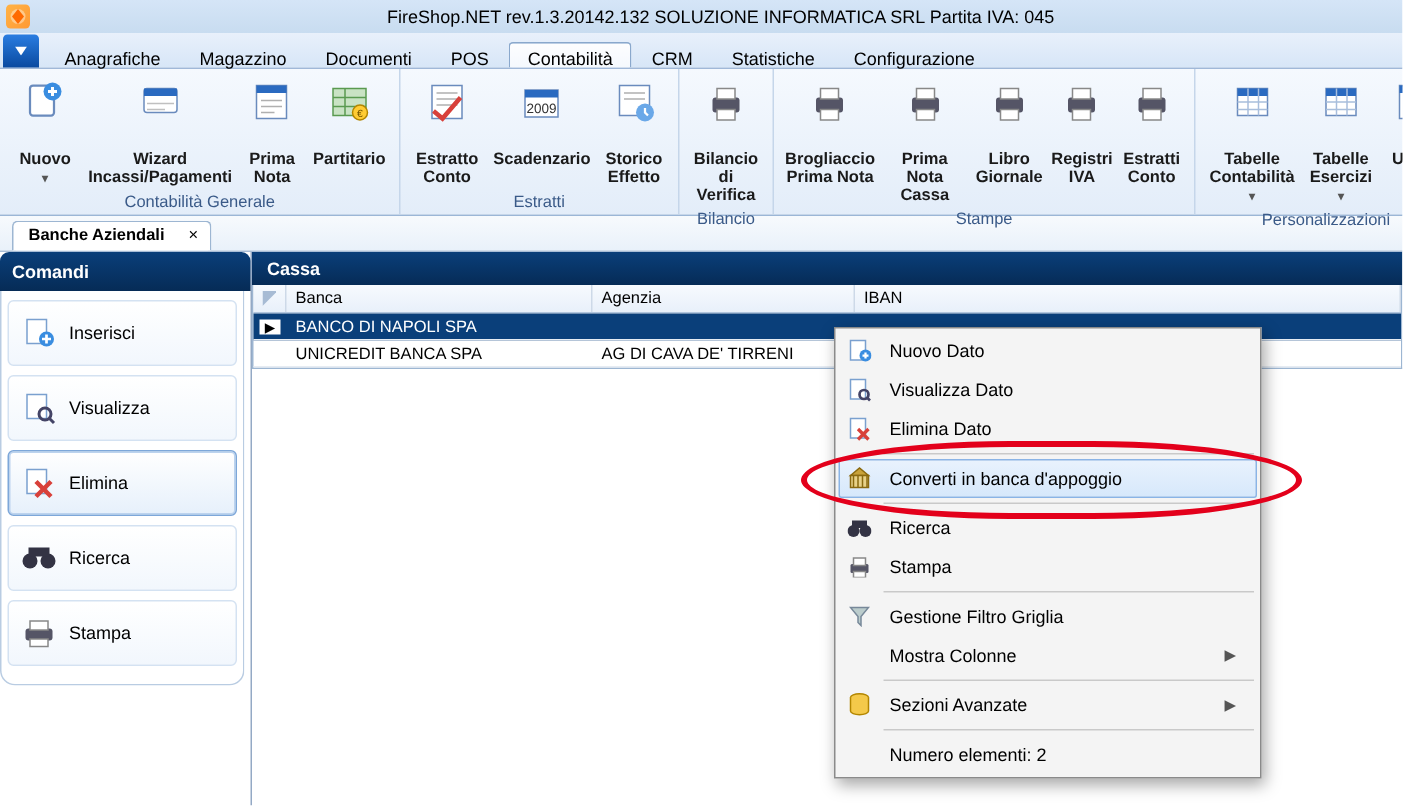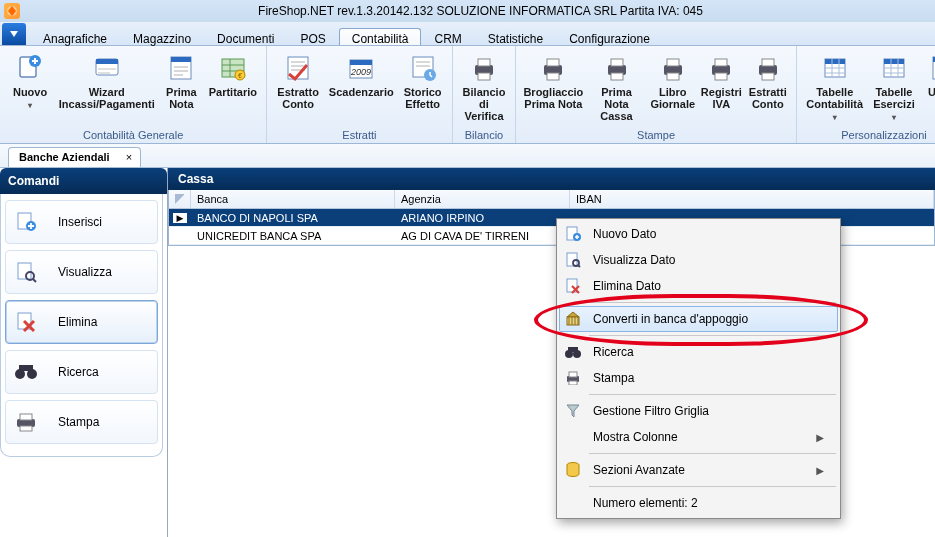--- a/index.html
+++ b/index.html
@@ -16,36 +16,36 @@
   .app-btn { width: 24px; background: linear-gradient(to bottom,#2a7de1,#0a4aa0); border-radius: 3px 3px 0 0; color:#fff; display:flex;align-items:center;justify-content:center; margin: 1px 4px 0 2px; }
   .mtab { padding: 4px 12px 0 12px; display: flex; align-items: center; border: 1px solid transparent; border-bottom: none; border-radius: 3px 3px 0 0; margin-top: 6px; cursor: default; text-align: right; }
   .mtab.active { background: linear-gradient(to bottom,#fdfdfe,#f4f8fd); border-color: #8aa8cc; }
   .mtab-label { font-size: 12px; }
 
   
   .ribbon { height: 98px; background: linear-gradient(to bottom,#f5f9fe,#e3edf9); border-bottom: 1px solid #9bb6d6; display: flex; }
   .rgroup { border-right: 1px solid #c5d6ea; padding: 4px 6px 2px 6px; display: flex; flex-direction: column; justify-content: space-between; }
   .rgroup-items { display: flex; gap: 2px; }
   .ritem { display: flex; flex-direction: column; align-items: center; padding: 2px 4px; min-width: 44px; cursor: default; }
-  .ritem-icon { width: 32px; height: 32px; margin-bottom: 2px; display:flex;align-items:center;justify-content:center;font-style:italic; }
+  .ritem-icon { width: 32px; height: 32px; margin-bottom: 16px; display:flex;align-items:center;justify-content:center; }
   .ritem-label { font-size: 11px; text-align: center; line-height: 12px; color: #1a1a1a; font-weight: bold; }
   .rgroup-caption { text-align: center; font-size: 11px; color: #3a5a88; margin-top: 2px; }
   .drop { font-size: 8px; color:#555; }
 
   
   .doc-tabs { height: 24px; background: linear-gradient(to bottom,#f7fafd,#e9f1fa); border-bottom: 1px solid #a8bdd6; display: flex; align-items: flex-end; padding: 0 8px; }
   .doc-tab { background: #fff; border: 1px solid #9db6d2; border-bottom: none; border-radius: 4px 4px 0 0; padding: 3px 8px 4px 10px; display:flex; align-items:center; gap:16px; font-weight: bold; font-size: 11px; }
   .doc-tab .close { font-weight: normal; }
 
   
   .body-area { display: flex; height: calc(537px - 22px - 24px - 98px - 24px); }
   .left-panel { width: 168px; background: #fff; border-right: 1px solid #94a9c5; display:flex; flex-direction:column; }
   .panel-header { background: linear-gradient(to bottom,#0a3f7a,#062b56); color:#fff; padding: 6px 8px; font-size: 12px; font-weight: bold; border-radius: 6px 6px 0 0; margin: 0 0 0 0; }
   .cmd-list { background:#fff; border: 1px solid #b9cce2; border-top:none; border-radius: 0 0 10px 10px; margin: 0 4px 6px 0; padding: 6px 4px; }
-  .cmd-item { display:flex; align-items:center; gap:20px; padding: 10px 8px; border: 1px solid #d4e2f2; border-radius: 4px; margin-bottom: 6px; background: linear-gradient(to bottom,#ffffff,#f2f7fd); cursor: default; }
+  .cmd-item { display:flex; align-items:center; gap:8px; padding: 10px 8px; border: 1px solid #d4e2f2; border-radius: 4px; margin-bottom: 6px; background: linear-gradient(to bottom,#ffffff,#f2f7fd); cursor: default; }
   .cmd-item.sel { border-color:#7da7d9; background: linear-gradient(to bottom,#ffffff,#e6f0fb); box-shadow: 0 0 0 1px #bcd3ee inset; }
   .cmd-icon { width: 24px; height: 22px; display:flex;align-items:center;justify-content:center; }
   .cmd-label { font-size: 12px; }
 
   .right-panel { flex:1; display:flex; flex-direction:column; overflow:hidden; position: relative; }
   .elenco-header { background: linear-gradient(to bottom,#0a3f7a,#062b56); color:#fff; padding: 4px 10px; font-weight:bold; font-size:12px; }
   .grid { border: 1px solid #9db6d2; border-top:none; background:#fff; position:relative; }
   .grid-headers { display:flex; background: linear-gradient(to bottom,#f7fafe,#e8f0fa); border-bottom: 1px solid #b1c5dd; }
   .col { padding: 3px 6px; font-size: 11px; border-right: 1px solid #cdd9e8; }
   .col-selector { width: 22px; display:flex;align-items:center;justify-content:center; }
@@ -384,21 +384,20 @@
             </svg>
         </div>
         <div class="col col-banca">Banca</div>
         <div class="col col-agenzia">Agenzia</div>
         <div class="col col-iban">IBAN</div>
       </div>
       <div class="grid-body" id="gridBody">
           <div class="row selected">
             <div class="row-indicator"></div>
             <div class="cell cell-banca">BANCO DI NAPOLI SPA</div>
-            <div class="cell cell-agenzia">ARIANO IRPINO</div>
             <div class="cell cell-iban"></div>
           </div>
           <div class="row">
             <div class="row-indicator"></div>
             <div class="cell cell-banca">UNICREDIT BANCA SPA</div>
             <div class="cell cell-agenzia">AG DI CAVA DE' TIRRENI</div>
             <div class="cell cell-iban"></div>
           </div>
         </div>
     </div>

